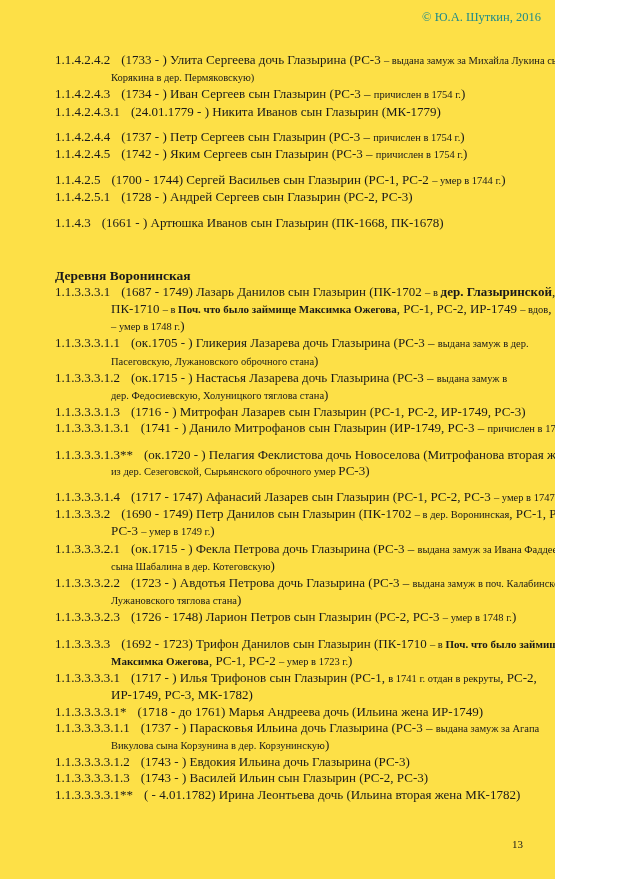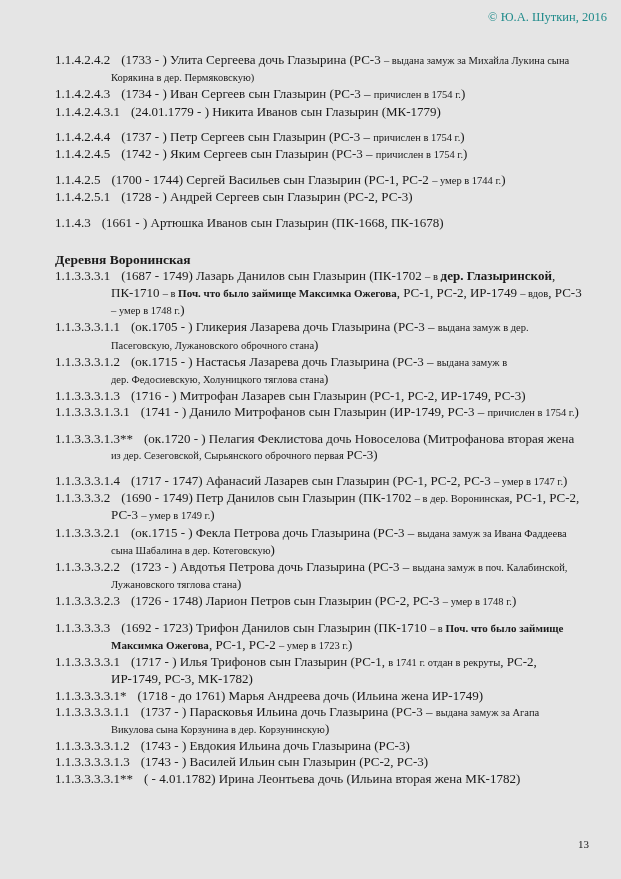--- a/index.html
+++ b/index.html
@@ -1,20 +1,20 @@
 <!DOCTYPE html>
 <html><head>
 <meta charset="utf-8">
 <style>
   html, body { margin: 0; padding: 0; background: #ffffff; }
   .page {
     position: relative;
-    width: 621px;
+    width: 555px;
     height: 879px;
-    background: #e5e5e5;
+    background: #fde047;
     font-family: "Liberation Serif", serif;
     color: #1a1a1a;
     overflow: hidden;
   }
   .copyright {
     position: absolute;
     top: 10px;
     right: 14px;
     font-size: 12.5px;
     color: #1f8b8b;
@@ -35,21 +35,21 @@
   .entry.gap { margin-top: 9px; }
   .num { margin-right: 11px; }
   .r-n  { font-size: 13px; }
   .r-s  { font-size: 10.5px; }
   .r-b  { font-size: 13px; font-weight: bold; }
   .r-bs { font-size: 11px; font-weight: bold; }
   .r-ss { font-size: 10.5px; font-family: "Liberation Sans", sans-serif; }
   .section-title {
     font-weight: bold;
     font-size: 13.5px;
-    margin-top: 20px;
+    margin-top: 36px;
     line-height: 17px;
   }
   .section-subtitle {
     font-style: italic;
     font-size: 13px;
     line-height: 16px;
     margin-bottom: 6px;
   }
   .page-number {
     position: absolute;
@@ -78,21 +78,21 @@
 
     <div class="section-title">Деревня Воронинская</div>
 
     <div id="entries-block-2">
         <div class="entry"><span class="num">1.1.3.3.3.1</span><span class="r-n">(1687 - 1749) Лазарь Данилов сын Глазырин (ПК-1702 </span><span class="r-s">– в </span><span class="r-b">дер. Глазыринской</span><span class="r-n">, ПК-1710 </span><span class="r-s">– в </span><span class="r-bs">Поч. что было займище Максимка Ожегова</span><span class="r-n">, РС-1, РС-2, ИР-1749 </span><span class="r-s">– вдов</span><span class="r-n">, РС-3 </span><span class="r-s">– умер в 1748 г.</span><span class="r-n">)</span></div>
         <div class="entry"><span class="num">1.1.3.3.3.1.1</span><span class="r-n">(ок.1705 - ) Гликерия Лазарева дочь Глазырина (РС-3 – </span><span class="r-s">выдана замуж в дер. Пасеговскую, Лужановского оброчного стана</span><span class="r-n">)</span></div>
         <div class="entry"><span class="num">1.1.3.3.3.1.2</span><span class="r-n">(ок.1715 - ) Настасья Лазарева дочь Глазырина (РС-3 – </span><span class="r-s">выдана замуж в
 дер. Федосиевскую, Холуницкого тяглова стана</span><span class="r-n">)</span></div>
         <div class="entry"><span class="num">1.1.3.3.3.1.3</span><span class="r-n">(1716 - ) Митрофан Лазарев сын Глазырин (РС-1, РС-2, ИР-1749, РС-3)</span></div>
         <div class="entry"><span class="num">1.1.3.3.3.1.3.1</span><span class="r-n">(1741 - ) Данило Митрофанов сын Глазырин (ИР-1749, РС-3 – </span><span class="r-s">причислен в 1754 г.</span><span class="r-n">)</span></div>
-        <div class="entry gap"><span class="num">1.1.3.3.3.1.3**</span><span class="r-n">(ок.1720 - ) Пелагия Феклистова дочь Новоселова (Митрофанова вторая жена </span><span class="r-s">из дер. Сезеговской, Сырьянского оброчного первая </span><span class="r-n">РС-3)</span></div>
+        <div class="entry gap"><span class="num">1.1.3.3.3.1.3**</span><span class="r-n">(ок.1720 - ) Пелагия Феклистова дочь Новоселова (Митрофанова вторая жена </span><span class="r-s">из дер. Сезеговской, Сырьянского оброчного умер </span><span class="r-n">РС-3)</span></div>
         <div class="entry gap"><span class="num">1.1.3.3.3.1.4</span><span class="r-n">(1717 - 1747) Афанасий Лазарев сын Глазырин (РС-1, РС-2, РС-3 </span><span class="r-s">– умер в 1747 г.</span><span class="r-n">)</span></div>
         <div class="entry"><span class="num">1.1.3.3.3.2</span><span class="r-n">(1690 - 1749) Петр Данилов сын Глазырин (ПК-1702 </span><span class="r-s">– в дер. Воронинская</span><span class="r-n">, РС-1, РС-2, РС-3 </span><span class="r-s">– умер в 1749 г.</span><span class="r-n">)</span></div>
         <div class="entry"><span class="num">1.1.3.3.3.2.1</span><span class="r-n">(ок.1715 - ) Фекла Петрова дочь Глазырина (РС-3 – </span><span class="r-s">выдана замуж за Ивана Фаддеева сына Шабалина в дер. Котеговскую</span><span class="r-n">)</span></div>
         <div class="entry"><span class="num">1.1.3.3.3.2.2</span><span class="r-n">(1723 - ) Авдотья Петрова дочь Глазырина (РС-3 – </span><span class="r-s">выдана замуж в поч. Калабинской, Лужановского тяглова стана</span><span class="r-n">)</span></div>
         <div class="entry"><span class="num">1.1.3.3.3.2.3</span><span class="r-n">(1726 - 1748) Ларион Петров сын Глазырин (РС-2, РС-3 </span><span class="r-s">– умер в 1748 г.</span><span class="r-n">)</span></div>
         <div class="entry gap"><span class="num">1.1.3.3.3.3</span><span class="r-n">(1692 - 1723) Трифон Данилов сын Глазырин (ПК-1710 </span><span class="r-s">– в </span><span class="r-bs">Поч. что было займище Максимка Ожегова</span><span class="r-n">, РС-1, РС-2 </span><span class="r-s">– умер в 1723 г.</span><span class="r-n">)</span></div>
         <div class="entry"><span class="num">1.1.3.3.3.3.1</span><span class="r-n">(1717 - ) Илья Трифонов сын Глазырин (РС-1, </span><span class="r-s">в 1741 г. отдан в рекруты</span><span class="r-n">, РС-2, ИР-1749, РС-3, МК-1782)</span></div>
         <div class="entry"><span class="num">1.1.3.3.3.3.1*</span><span class="r-n">(1718 - до 1761) Марья Андреева дочь (Ильина жена ИР-1749)</span></div>
         <div class="entry"><span class="num">1.1.3.3.3.3.1.1</span><span class="r-n">(1737 - ) Парасковья Ильина дочь Глазырина (РС-3 – </span><span class="r-s">выдана замуж за Агапа Викулова сына Корзунина в дер. Корзунинскую</span><span class="r-n">)</span></div>
         <div class="entry"><span class="num">1.1.3.3.3.3.1.2</span><span class="r-n">(1743 - ) Евдокия Ильина дочь Глазырина (РС-3)</span></div>

